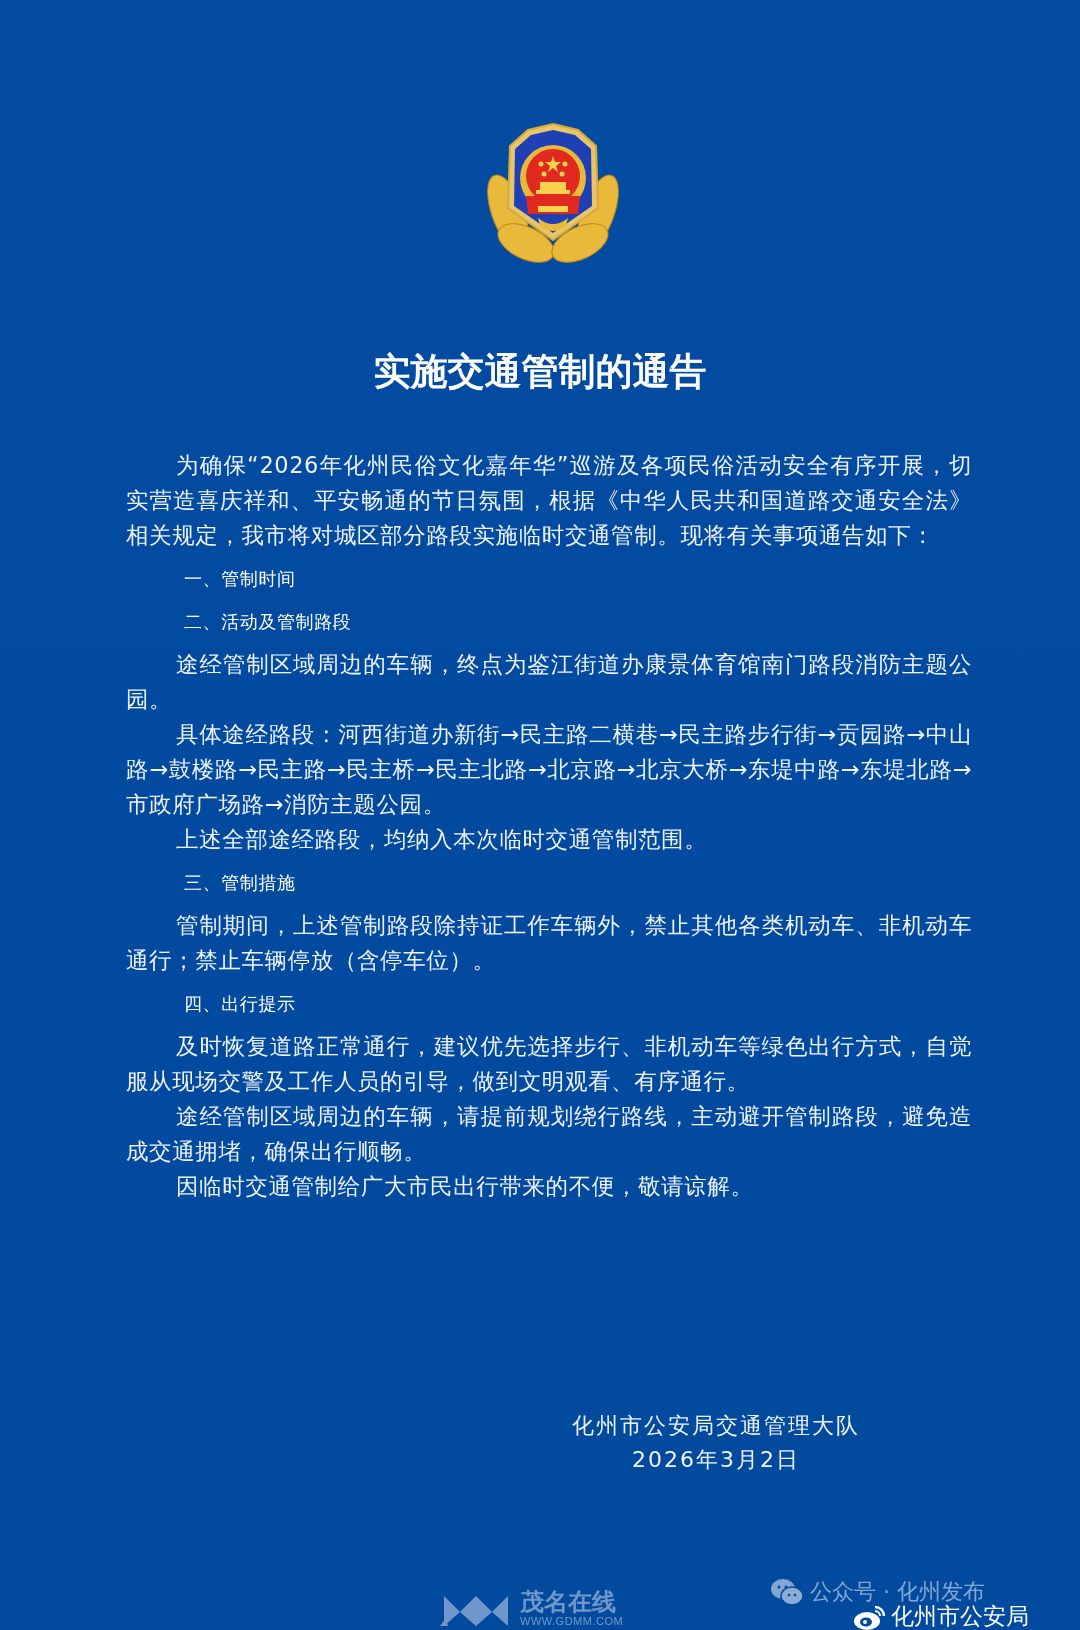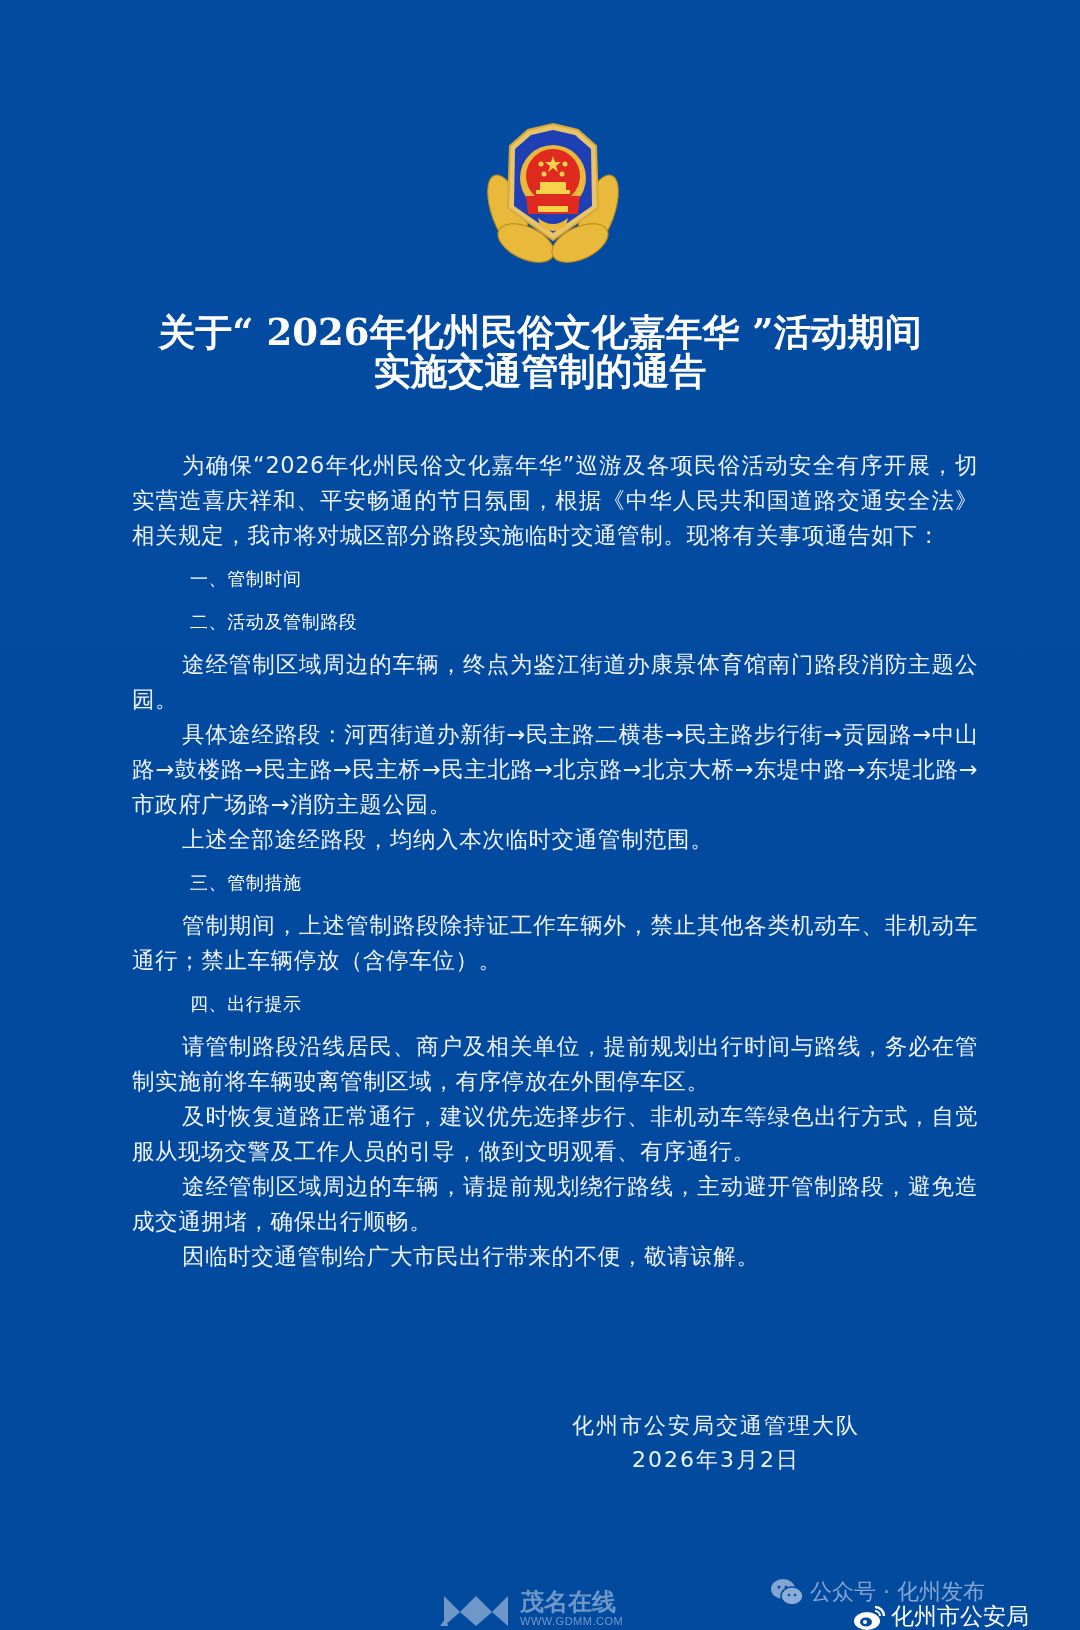--- a/index.html
+++ b/index.html
@@ -8,21 +8,21 @@
     background: #024a9e;
     font-family: "DejaVu Serif", "Liberation Serif", serif;
     color: #f2f6fc;
     position: relative;
   }
   .page { position: absolute; inset: 0; background: linear-gradient(180deg,#034ca2 0%,#024a9f 50%,#024a9e 100%); }
   .emblem { position: absolute; left: 478px; top: 118px; width: 150px; height: 152px; }
   .title { position: absolute; left: 0; width: 1080px; text-align: center; font-weight: bold; font-family: "DejaVu Serif", serif; color: #ffffff; letter-spacing: 0px; }
   .title.l1 { top: 308px; font-size: 37px; }
   .title.l2 { top: 347px; font-size: 37px; }
-  .body { position: absolute; left: 132px; width: 846px; top: 448px; font-size: 22.5px; line-height: 35px; font-family: "DejaVu Sans", sans-serif; color: #eef3fb; text-align: justify; text-align-last: left; letter-spacing: 0.6px; }
+  .body { position: absolute; left: 126px; width: 846px; top: 448px; font-size: 22.5px; line-height: 35px; font-family: "DejaVu Sans", sans-serif; color: #eef3fb; text-align: justify; text-align-last: left; letter-spacing: 0.6px; }
   .body p { margin: 0; text-indent: 50px; }
   .body h3 { margin: 8px; padding-left: 50px; font-size: 18px; font-weight: normal; line-height: 35px; color: #ffffff; }
   .sign { position: absolute; left: 562px; width: 308px; text-align: center; font-size: 22px; font-family: "DejaVu Sans", sans-serif; letter-spacing: 2px; color: #eef3fb; }
   .sign.org { top: 1411px; }
   .sign.date { top: 1445px; }
   .wm-left { position: absolute; left: 440px; top: 1588px; display: flex; align-items: center; opacity: 0.55; }
   .wm-left .logo { width: 72px; height: 40px; margin-right: 8px; }
   .wm-left .name { font-size: 24px; font-weight: bold; color: #c8d6ee; font-family: "DejaVu Sans", sans-serif; line-height: 26px; }
   .wm-left .url { font-size: 11px; color: #c8d6ee; font-family: "Liberation Sans", sans-serif; letter-spacing: 0.5px; }
   .wm-wechat { position: absolute; left: 770px; top: 1577px; display: flex; align-items: flex-end; opacity: 0.6; }
@@ -55,38 +55,36 @@
       <circle cx="66" cy="56" r="2.5"></circle>
         <circle cx="84" cy="56" r="2.5"></circle>
       <rect x="62" y="64" width="26" height="8"></rect>
       <rect x="58" y="72" width="34" height="4"></rect>
     </g>
     <path d="M48 78 L102 78 L100 96 L50 96 Z" fill="#e02a1f"></path>
     <rect x="60" y="88" width="30" height="6" fill="#f7d24a"></rect>
     <path d="M60 100 Q75 112 90 100 L88 108 Q75 118 62 108 Z" fill="#e8b93a"></path>
   </svg>
 
-  <div class="title l1">关于“ 2026年化州民俗文化嘉年华 ”活动期间</div>
   <div class="title l2">实施交通管制的通告</div>
 
   <div class="body">
     <p>为确保“2026年化州民俗文化嘉年华”巡游及各项民俗活动安全有序开展，切实营造喜庆祥和、平安畅通的节日氛围，根据《中华人民共和国道路交通安全法》相关规定，我市将对城区部分路段实施临时交通管制。现将有关事项通告如下：</p>
 
     <h3>一、管制时间</h3>
 
     <h3>二、活动及管制路段</h3>
     <p>途经管制区域周边的车辆，终点为鉴江街道办康景体育馆南门路段消防主题公园。</p>
     <p>具体途经路段：河西街道办新街→民主路二横巷→民主路步行街→贡园路→中山路→鼓楼路→民主路→民主桥→民主北路→北京路→北京大桥→东堤中路→东堤北路→市政府广场路→消防主题公园。</p>
     <p>上述全部途经路段，均纳入本次临时交通管制范围。</p>
 
     <h3>三、管制措施</h3>
     <p>管制期间，上述管制路段除持证工作车辆外，禁止其他各类机动车、非机动车通行；禁止车辆停放（含停车位）。</p>
 
     <h3>四、出行提示</h3>
-    <p>请管制路段沿线居民、商户及相关单位，提前规划出行时间与路线，务必在管制实施前将车辆驶离管制区域，有序停放在外围停车区。</p>
     <p>及时恢复道路正常通行，建议优先选择步行、非机动车等绿色出行方式，自觉服从现场交警及工作人员的引导，做到文明观看、有序通行。</p>
     <p>途经管制区域周边的车辆，请提前规划绕行路线，主动避开管制路段，避免造成交通拥堵，确保出行顺畅。</p>
     <p>因临时交通管制给广大市民出行带来的不便，敬请谅解。</p>
   </div>
 
   <div class="sign org">化州市公安局交通管理大队</div>
   <div class="sign date">2026年3月2日</div>
 
   <div class="wm-left">
     <svg class="logo" viewBox="0 0 72 40">

